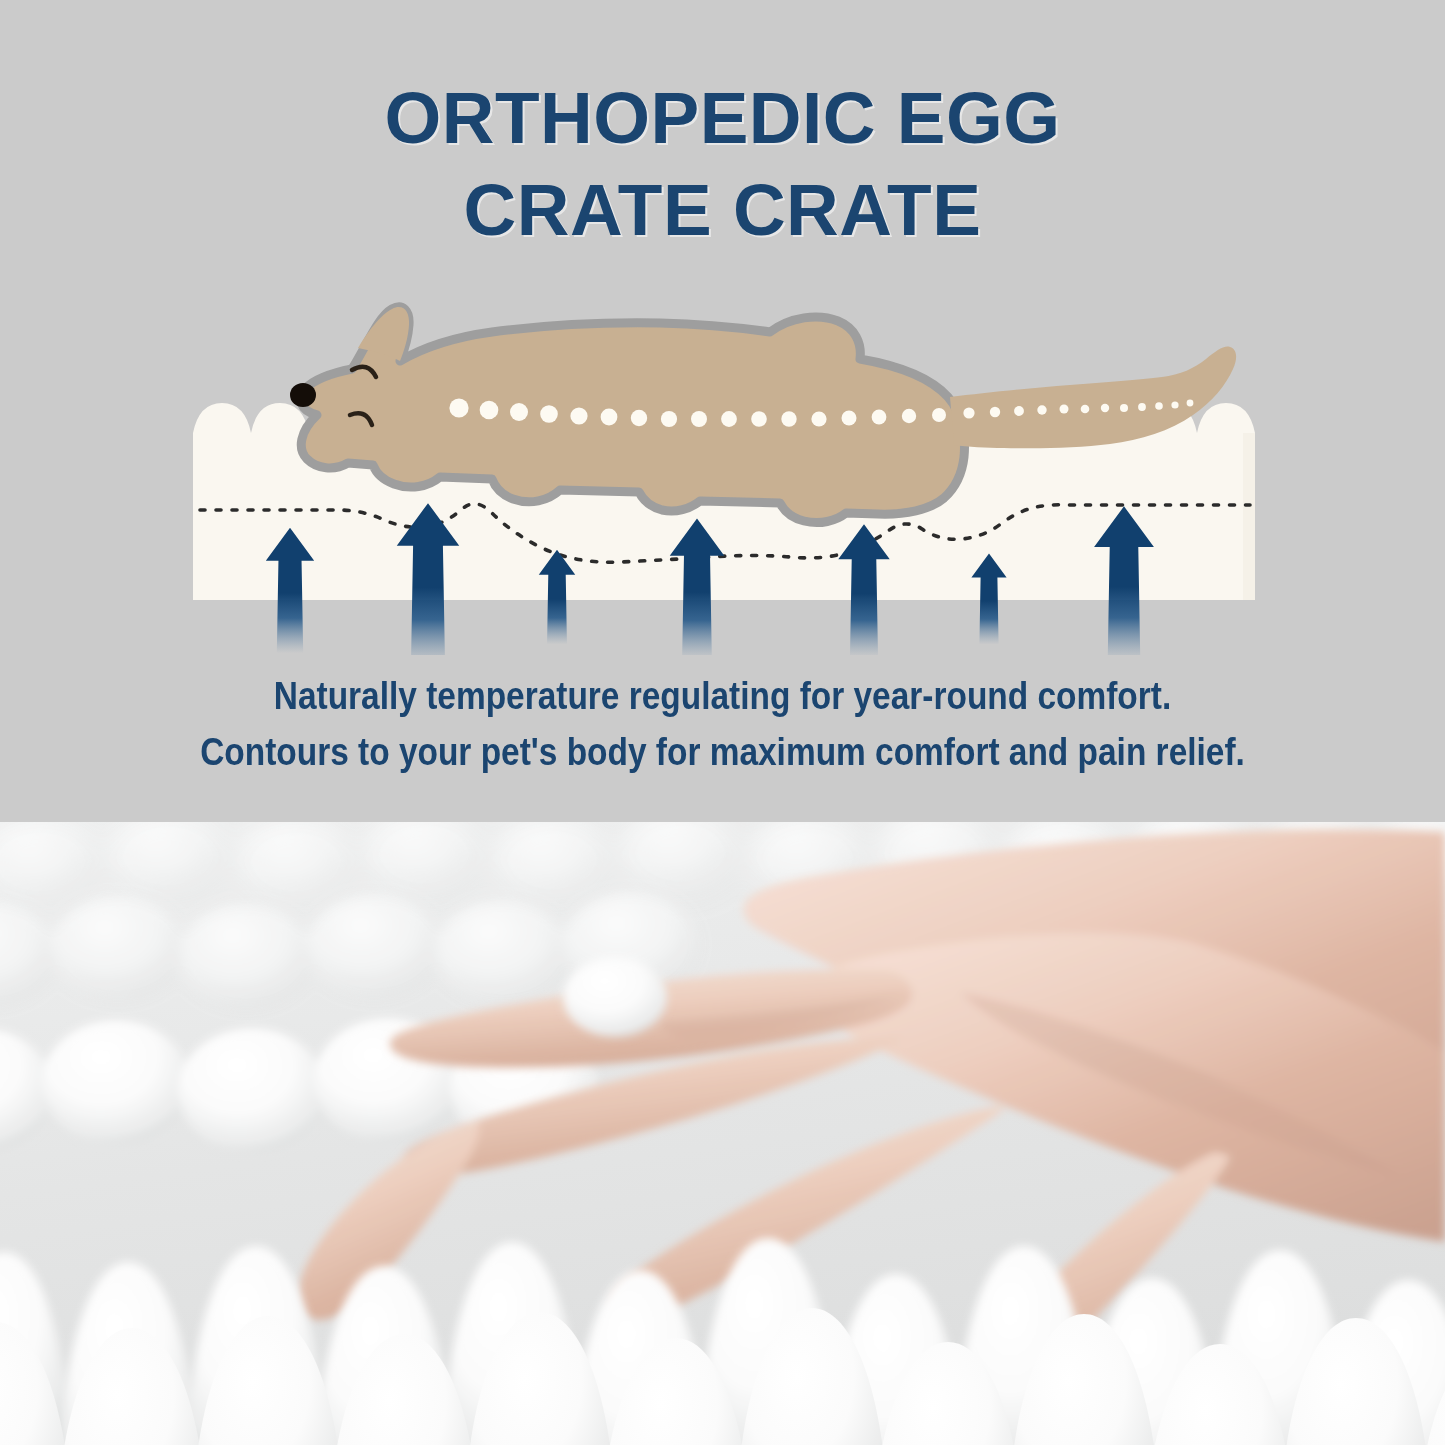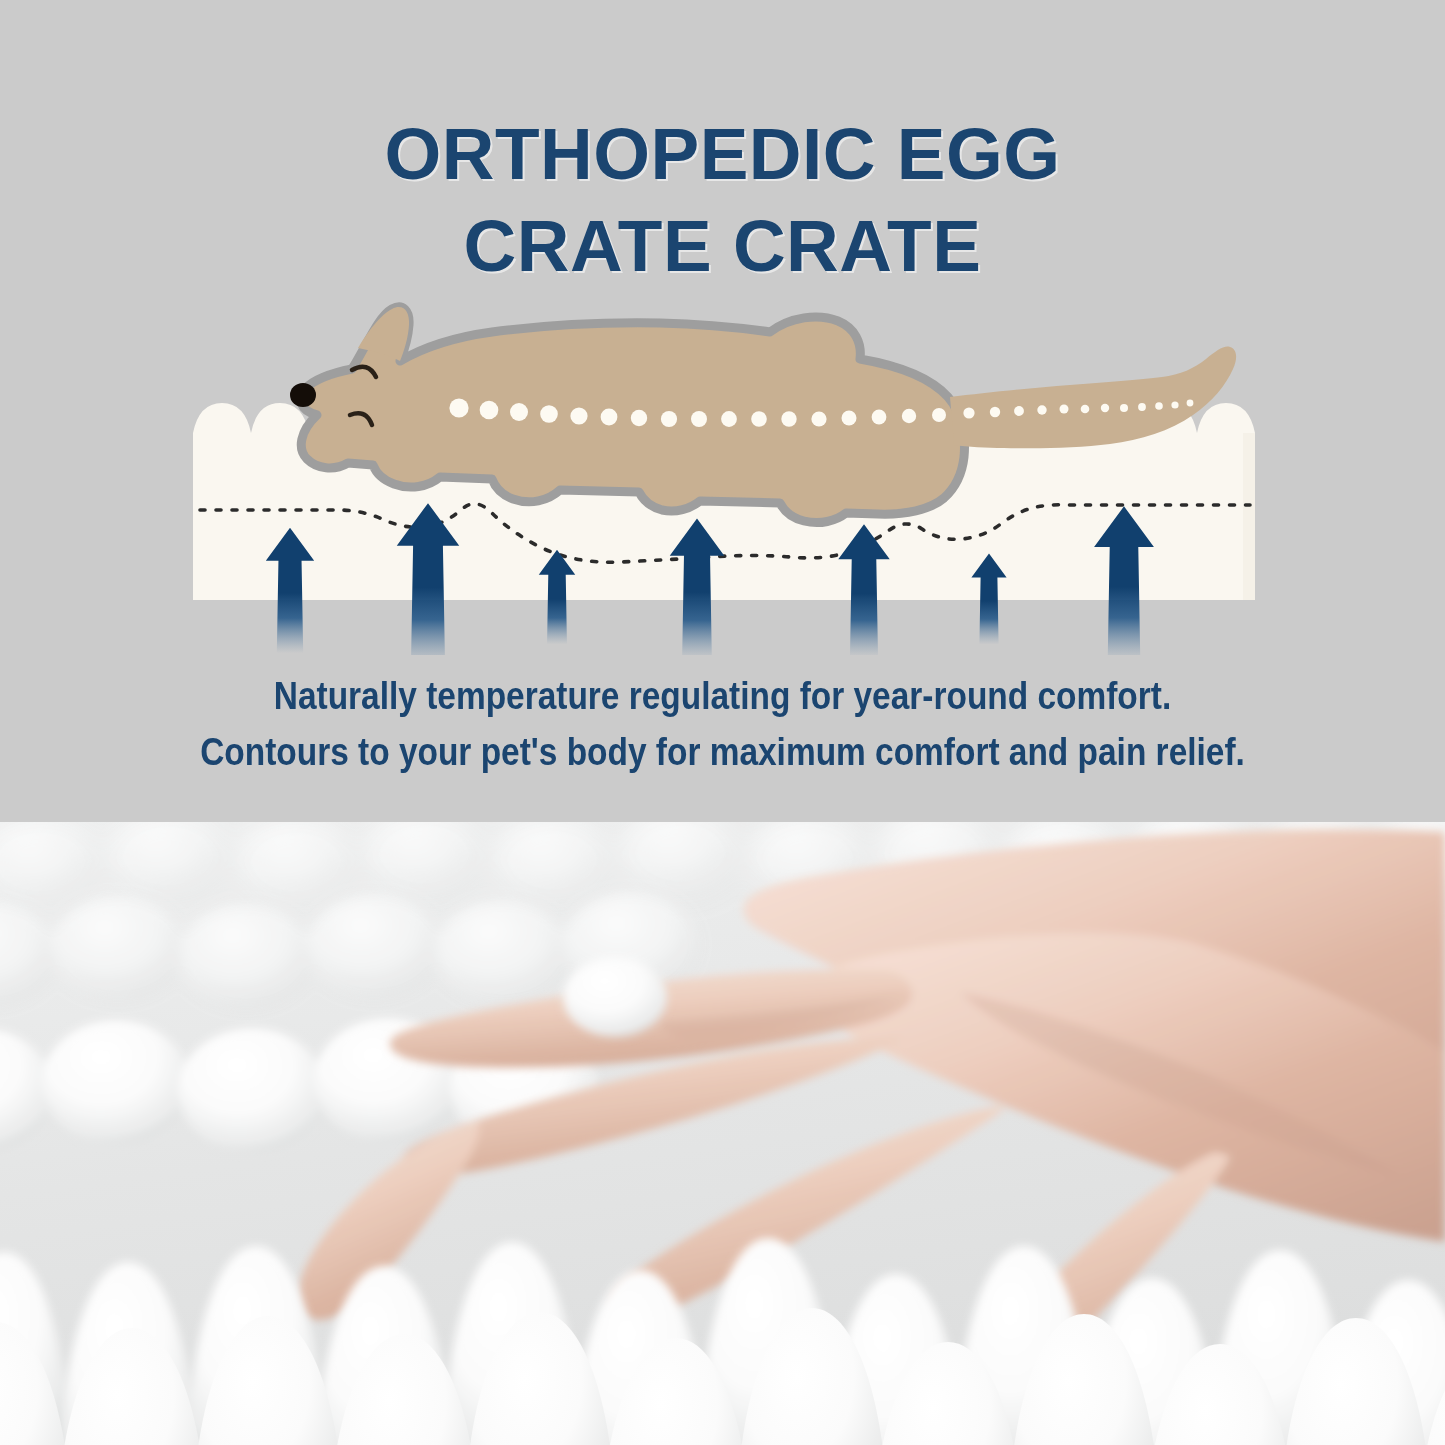--- a/index.html
+++ b/index.html
@@ -26,21 +26,20 @@
     height: 822px;
     background: #cbcbcb;
   }
 
   #title-block {
     position: absolute;
     left: 0;
     top: 72px;
     width: 1445px;
     text-align: center;
-    margin-top: 36px;
   }
   .title-line {
     display: block;
     color: #1b4570;
     font-family: "Liberation Sans", sans-serif;
     font-weight: bold;
     font-size: 73px;
     line-height: 92px;
     letter-spacing: 0.5px;
     text-shadow: 2px 2px 0 rgba(255,255,255,0.55);

